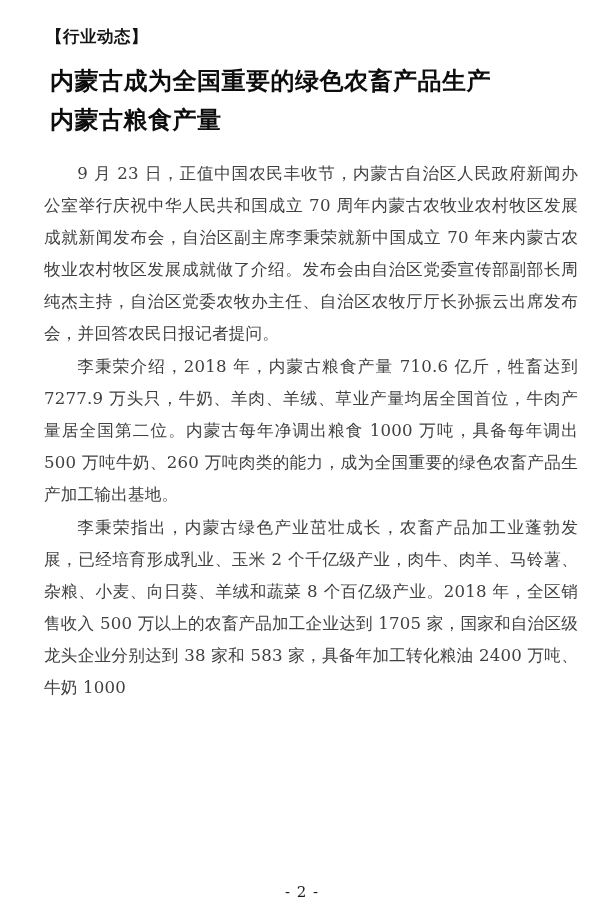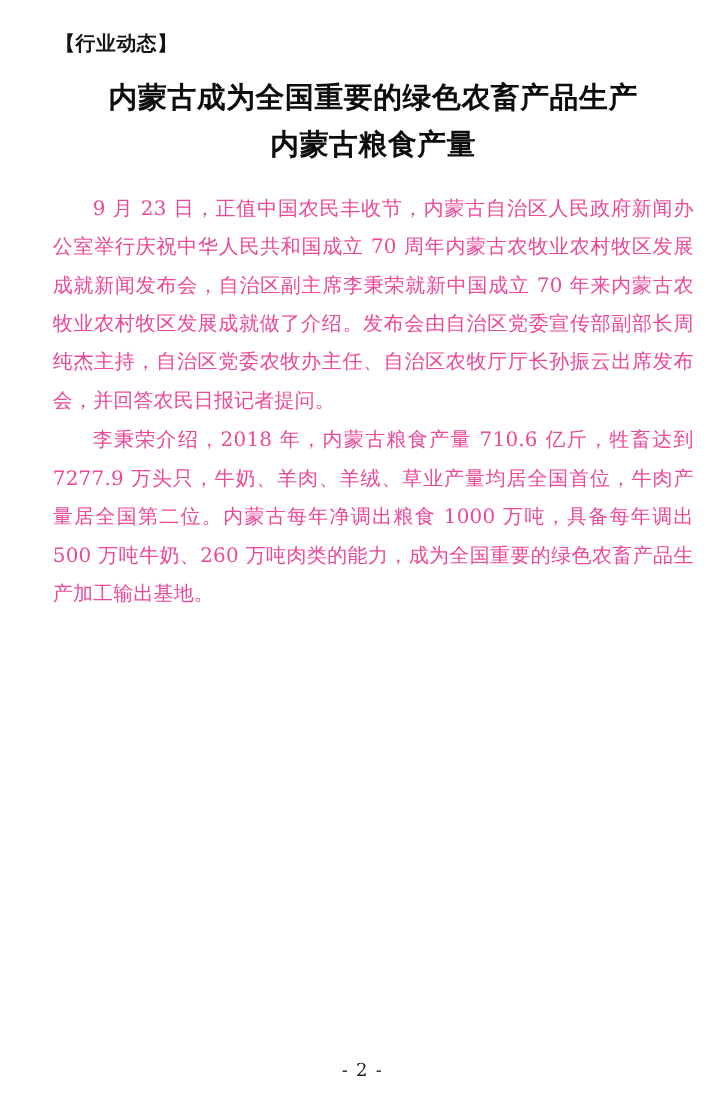--- a/index.html
+++ b/index.html
@@ -27,40 +27,40 @@
     font-weight: bold;
     letter-spacing: 0.5px;
     color: #141414;
     margin: 8px 0 0 2px;
   }
   .title {
     font-family: "DejaVu Serif", "Liberation Serif", serif;
     font-size: 24px;
     font-weight: bold;
     color: #0d0d0d;
-    text-align: center;
+    text-align: left;
     line-height: 1.62;
     letter-spacing: 0.5px;
     margin: 14px 0 0 0;
     padding: 0 6px;
   }
   .title .line {
     display: block;
   }
   .body-text {
     margin-top: 18px;
   }
   .para {
     font-family: "DejaVu Serif", "Liberation Serif", serif;
     font-size: 16.6px;
     line-height: 1.93;
     text-align: justify;
     text-justify: inter-ideograph;
     text-indent: 2em;
-    color: #ec4899;
+    color: #404040;
     margin: 0 0 1px 0;
     letter-spacing: 0.2px;
   }
   .page-number {
     position: absolute;
     left: 0;
     right: 0;
     bottom: 16px;
     text-align: center;
     font-family: "DejaVu Serif", "Liberation Serif", serif;
@@ -77,17 +77,18 @@
   <div class="category">【行业动态】</div>
 
   <h1 class="title">
     <span class="line">内蒙古成为全国重要的绿色农畜产品生产</span>
     <span class="line">内蒙古粮食产量</span>
   </h1>
 
   <div class="body-text">
     <p class="para">9 月 23 日，正值中国农民丰收节，内蒙古自治区人民政府新闻办公室举行庆祝中华人民共和国成立 70 周年内蒙古农牧业农村牧区发展成就新闻发布会，自治区副主席李秉荣就新中国成立 70 年来内蒙古农牧业农村牧区发展成就做了介绍。发布会由自治区党委宣传部副部长周纯杰主持，自治区党委农牧办主任、自治区农牧厅厅长孙振云出席发布会，并回答农民日报记者提问。</p>
     <p class="para">李秉荣介绍，2018 年，内蒙古粮食产量 710.6 亿斤，牲畜达到 7277.9 万头只，牛奶、羊肉、羊绒、草业产量均居全国首位，牛肉产量居全国第二位。内蒙古每年净调出粮食 1000 万吨，具备每年调出 500 万吨牛奶、260 万吨肉类的能力，成为全国重要的绿色农畜产品生产加工输出基地。</p>
+    <p class="para">李秉荣指出，内蒙古绿色产业茁壮成长，农畜产品加工业蓬勃发展，已经培育形成乳业、玉米 2 个千亿级产业，肉牛、肉羊、马铃薯、杂粮、小麦、向日葵、羊绒和蔬菜 8 个百亿级产业。2018 年，全区销售收入 500 万以上的农畜产品加工企业达到 1705 家，国家和自治区级龙头企业分别达到 38 家和 583 家，具备年加工转化粮油 2400 万吨、牛奶 1000</p>
   </div>
 
   <div class="page-number">- 2 -</div>
 
 </div>
 
 </body></html>

